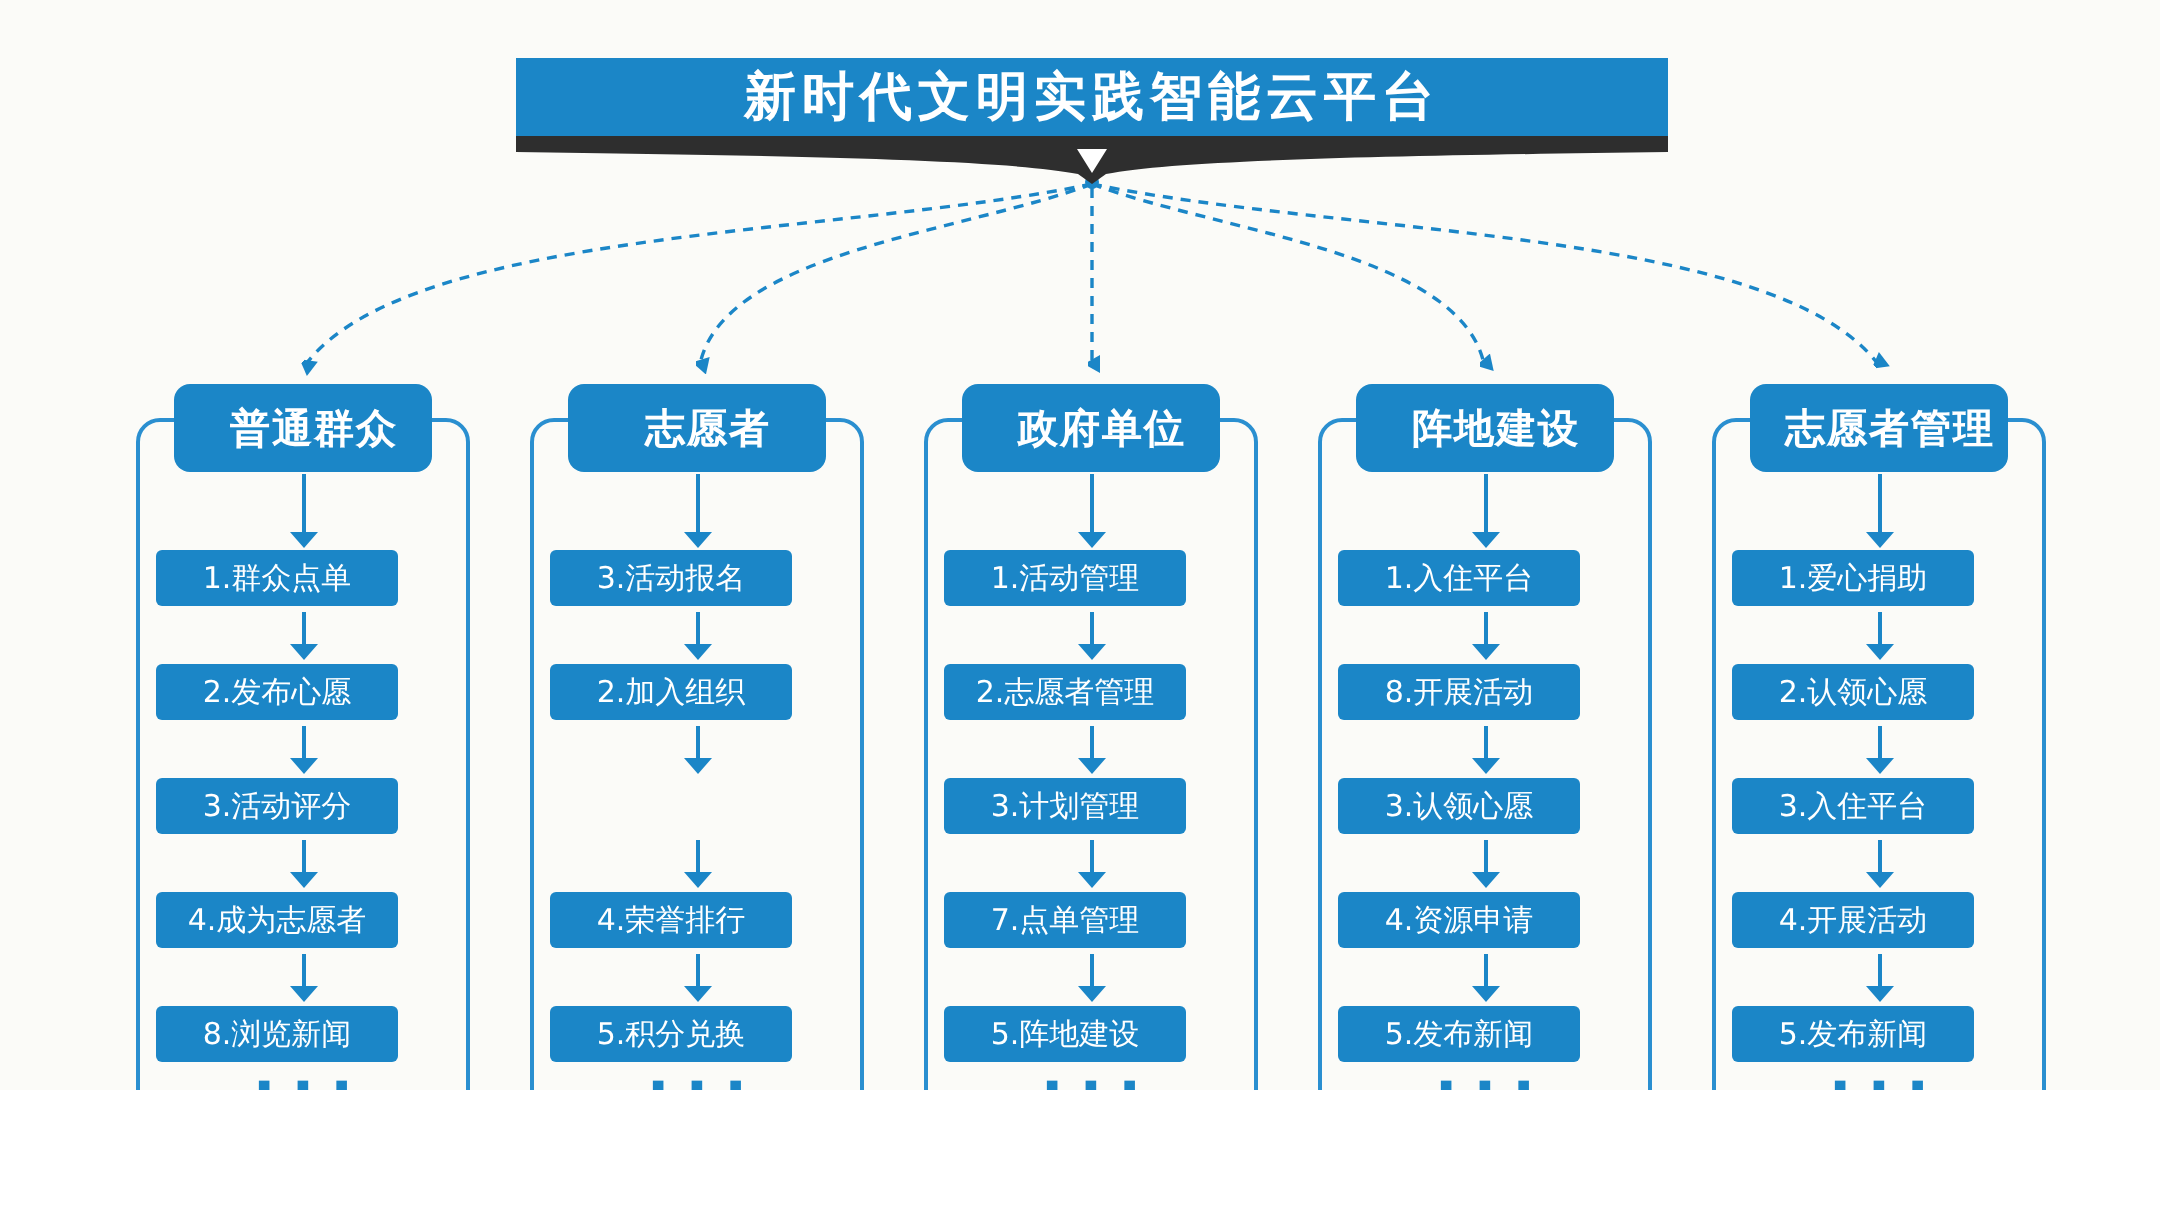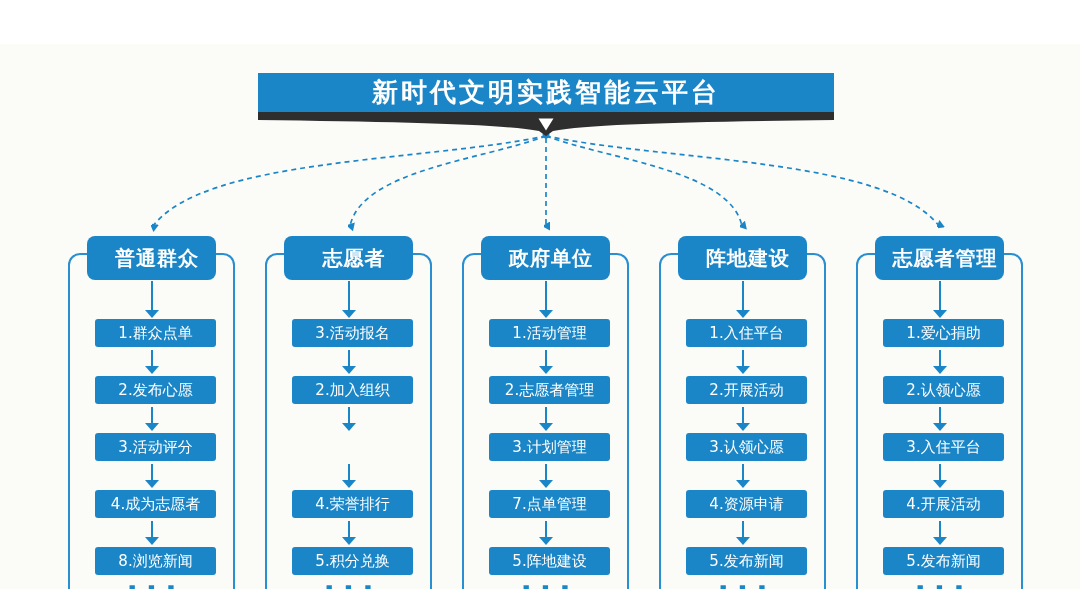--- a/index.html
+++ b/index.html
@@ -1,21 +1,20 @@
 <!DOCTYPE html>
 <html><head>
 <meta charset="utf-8">
 <style>
   * { margin:0; padding:0; box-sizing:border-box; }
   html,body { background:#ffffff; }
   .canvas {
     position:relative; width:1080px; height:545px;
     background:#fbfbf8; overflow:hidden;
     font-family:"DejaVu Sans","Liberation Sans",sans-serif;
-    margin-top:44px;
   }
   
   .banner {
     position:absolute; left:258px; top:29px; width:576px; height:39px;
     background:#1b86c7; color:#ffffff;
     display:flex; align-items:center; justify-content:center;
     font-size:26px; font-weight:bold; letter-spacing:3px; z-index:3;
   }
   .ribbon { position:absolute; left:258px; top:68px; width:576px; height:24px; z-index:2; }
   
@@ -27,21 +26,21 @@
     position:absolute; left:15px; top:17px; width:167px; height:381px;
     border:2px solid #2a8fd0; border-radius:12px; background:transparent;
   }
   .header {
     position:absolute; left:34px; top:0; width:129px; height:44px;
     background:#1b86c7; border-radius:8px; color:#ffffff;
     display:flex; align-items:center; justify-content:center;
     font-size:20px; font-weight:bold; letter-spacing:1px; z-index:2;padding-left:11px;
   }
   .item {
-    position:absolute; left:42px; width:121px; height:28px;
+    position:absolute; left:25px; width:121px; height:28px;
     background:#1b86c7; border-radius:3px; color:#ffffff;
     display:flex; align-items:center; justify-content:center;
     font-size:15px; z-index:2;
   }
   .i1{top:83px} .i2{top:140px} .i3{top:197px} .i4{top:254px} .i5{top:311px}
   
   .arrow { position:absolute; left:50%; transform:translateX(-50%); width:14px; z-index:2; }
   .arrow::before { content:""; position:absolute; left:6px; top:0; bottom:7px; width:2px; background:#1b86c7; }
   .arrow::after  { content:""; position:absolute; left:0; bottom:0; width:0; height:0;
                    border-left:7px solid transparent; border-right:7px solid transparent;
@@ -129,21 +128,21 @@
     <div class="item i5">5.阵地建设</div>
     <div class="more">...</div>
   </div>
 
   <div class="column c4">
     <div class="frame"></div>
     <div class="header">阵地建设</div>
     <div class="arrow arrow-big"></div>
     <div class="item i1">1.入住平台</div>
     <div class="arrow a1"></div>
-    <div class="item i2">2.开展活动</div>
+    <div class="item i2">8.开展活动</div>
     <div class="arrow a2"></div>
     <div class="item i3">3.认领心愿</div>
     <div class="arrow a3"></div>
     <div class="item i4">4.资源申请</div>
     <div class="arrow a4"></div>
     <div class="item i5">5.发布新闻</div>
     <div class="more">...</div>
   </div>
 
   <div class="column c5">

